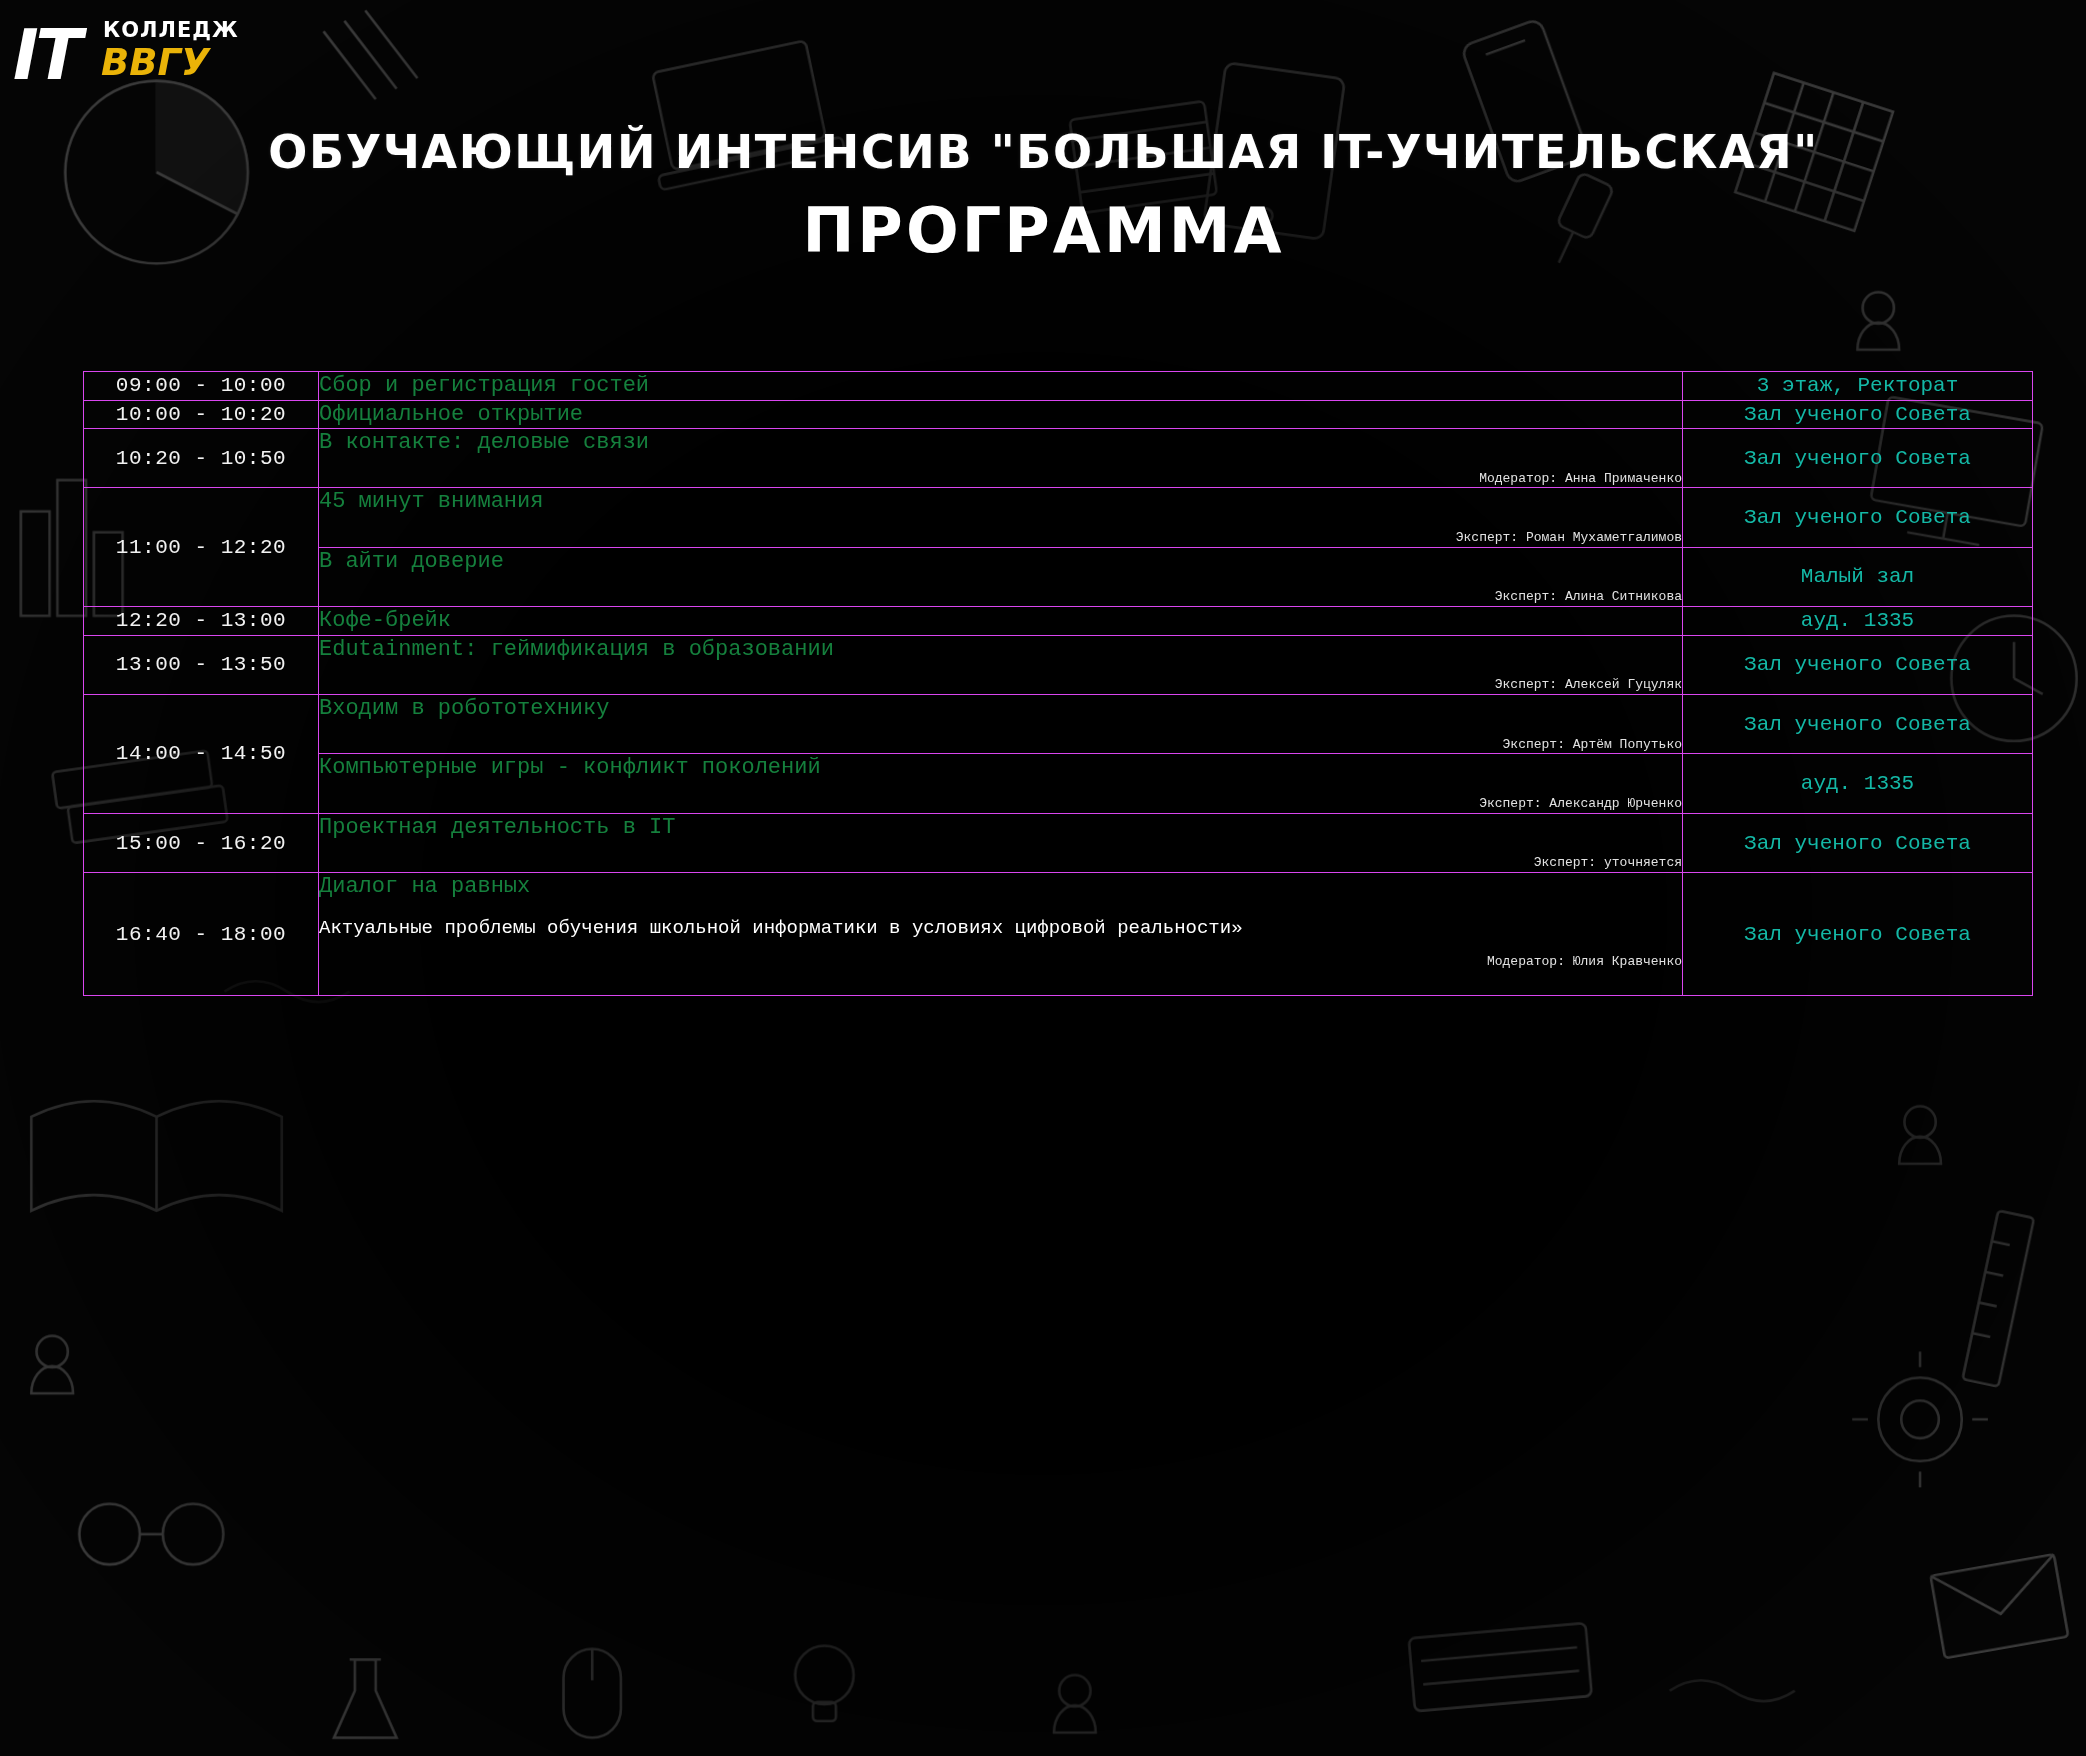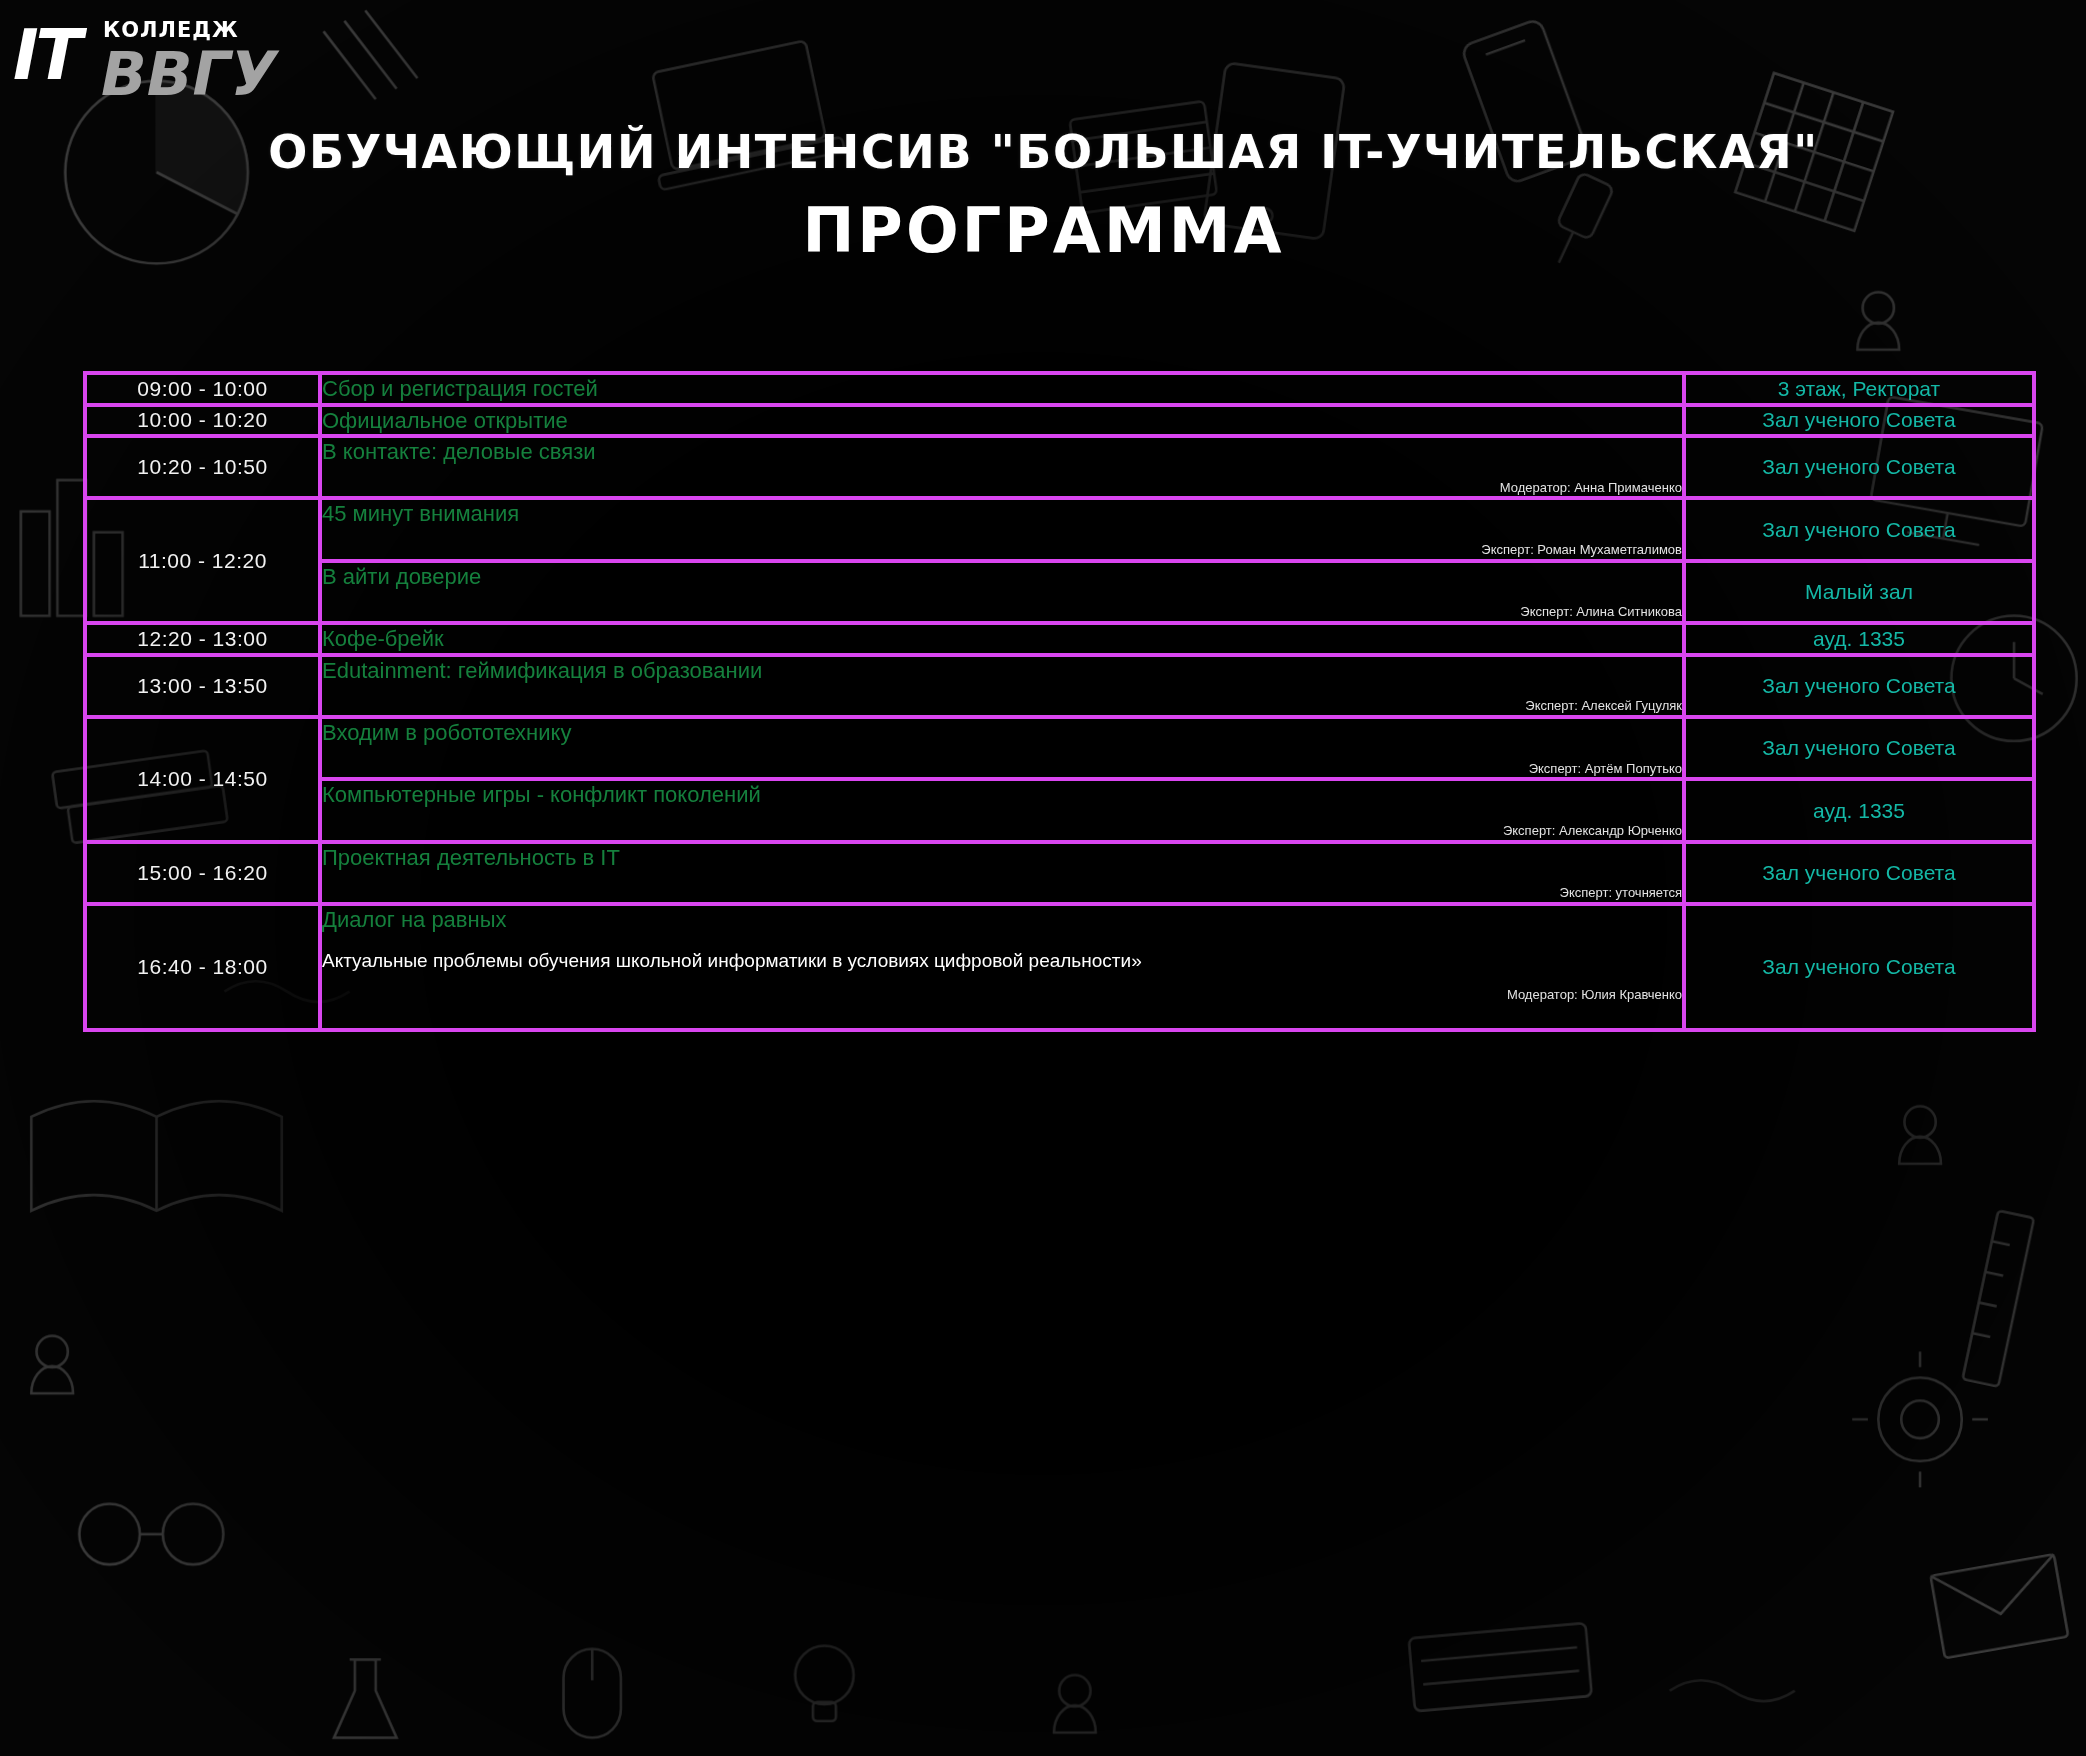--- a/index.html
+++ b/index.html
@@ -54,23 +54,23 @@
     line-height: 1;
     color: #ffffff;
   }
   .logo-vvgu {
     position: absolute;
     left: 88px;
     top: 32px;
     font-family: "DejaVu Sans", sans-serif;
     font-weight: 700;
     font-style: italic;
-    font-size: 60px;
+    font-size: 37px;
     line-height: 1;
-    color: #a3a3a3;
+    color: #eab308;
   }
   .logo-college {
     position: absolute;
     left: 90px;
     top: 8.3px;
     font-family: "DejaVu Sans", sans-serif;
     font-weight: 700;
     font-size: 21px;
     letter-spacing: 1px;
     line-height: 1;
@@ -107,23 +107,24 @@
   
   .program-table {
     position: absolute;
     left: 83px;
     top: 371px;
     width: 1949px;
     border-collapse: collapse;
     table-layout: fixed;
   }
   .program-table td {
-    border: 4px solid #d946ef;
+    border: 1px solid #d946ef;
     vertical-align: middle;
     padding: 0;
+    font-family: Liberation Mono, monospace;
   }
   .col-time   { width: 235px; }
   .col-event  { width: 1364px; }
   .col-place  { width: 350px; }
 
   .cell-time {
     text-align: center;
     font-size: 21px;
     font-weight: 400;
     letter-spacing: 0.5px;

